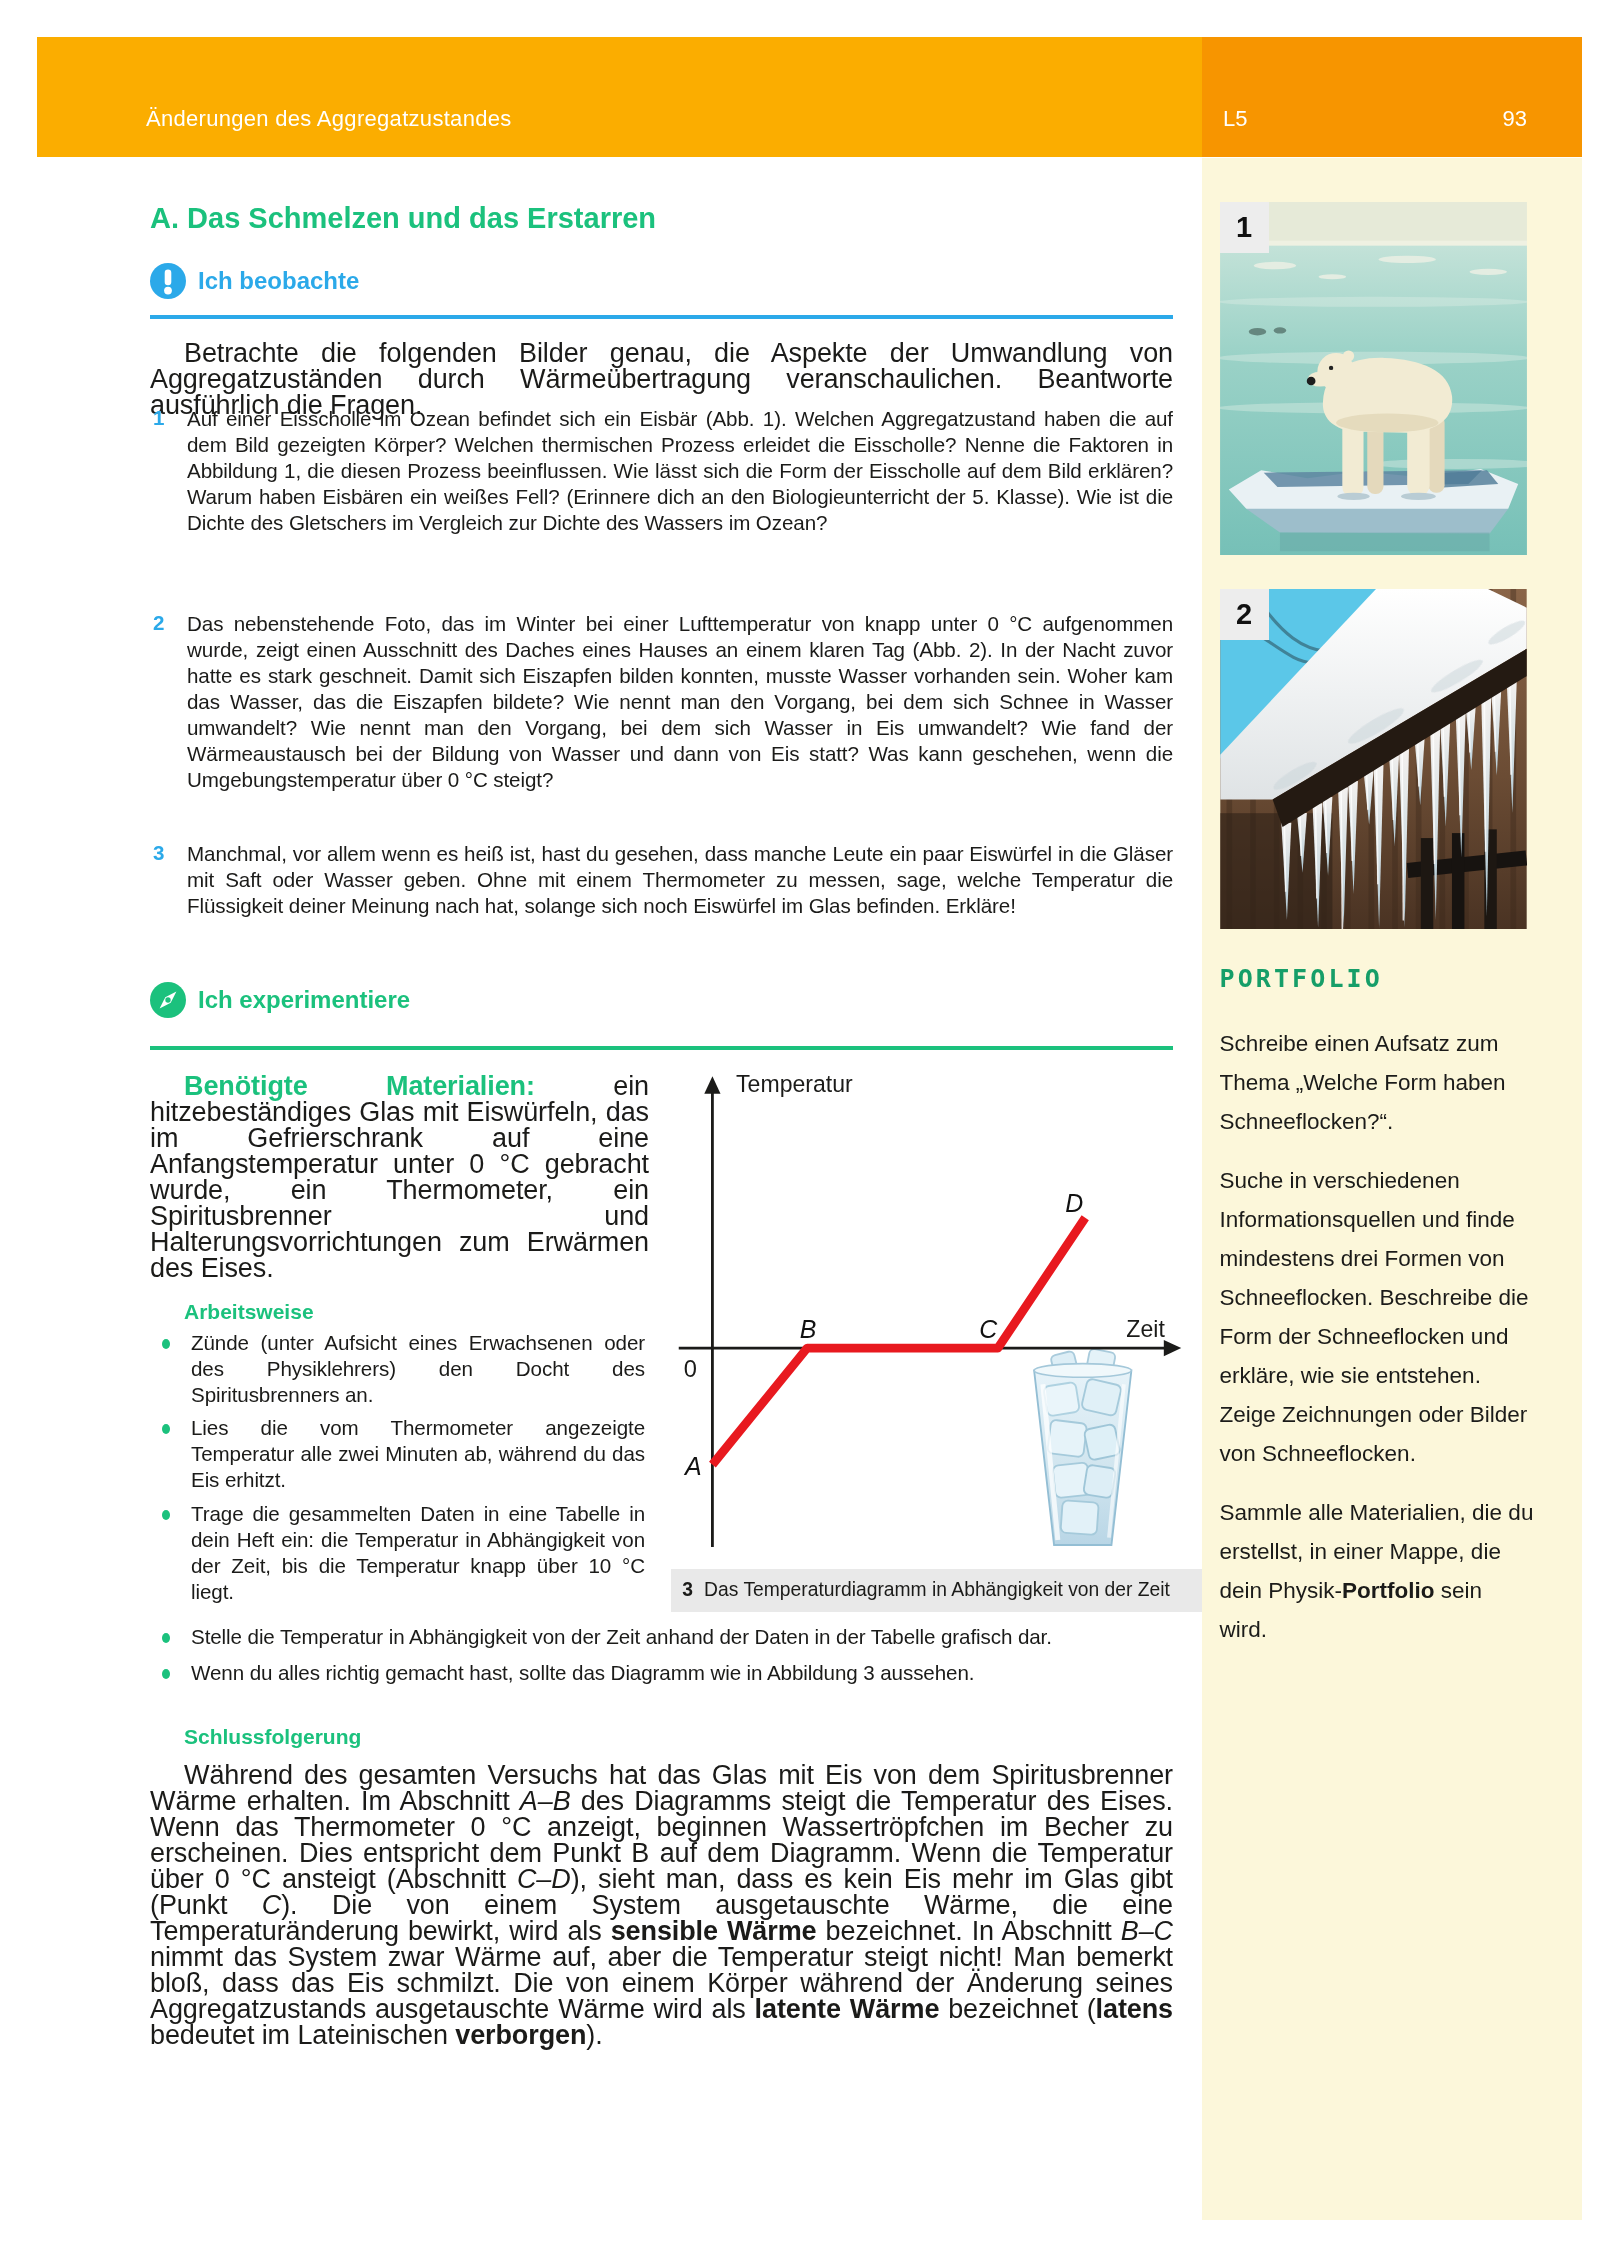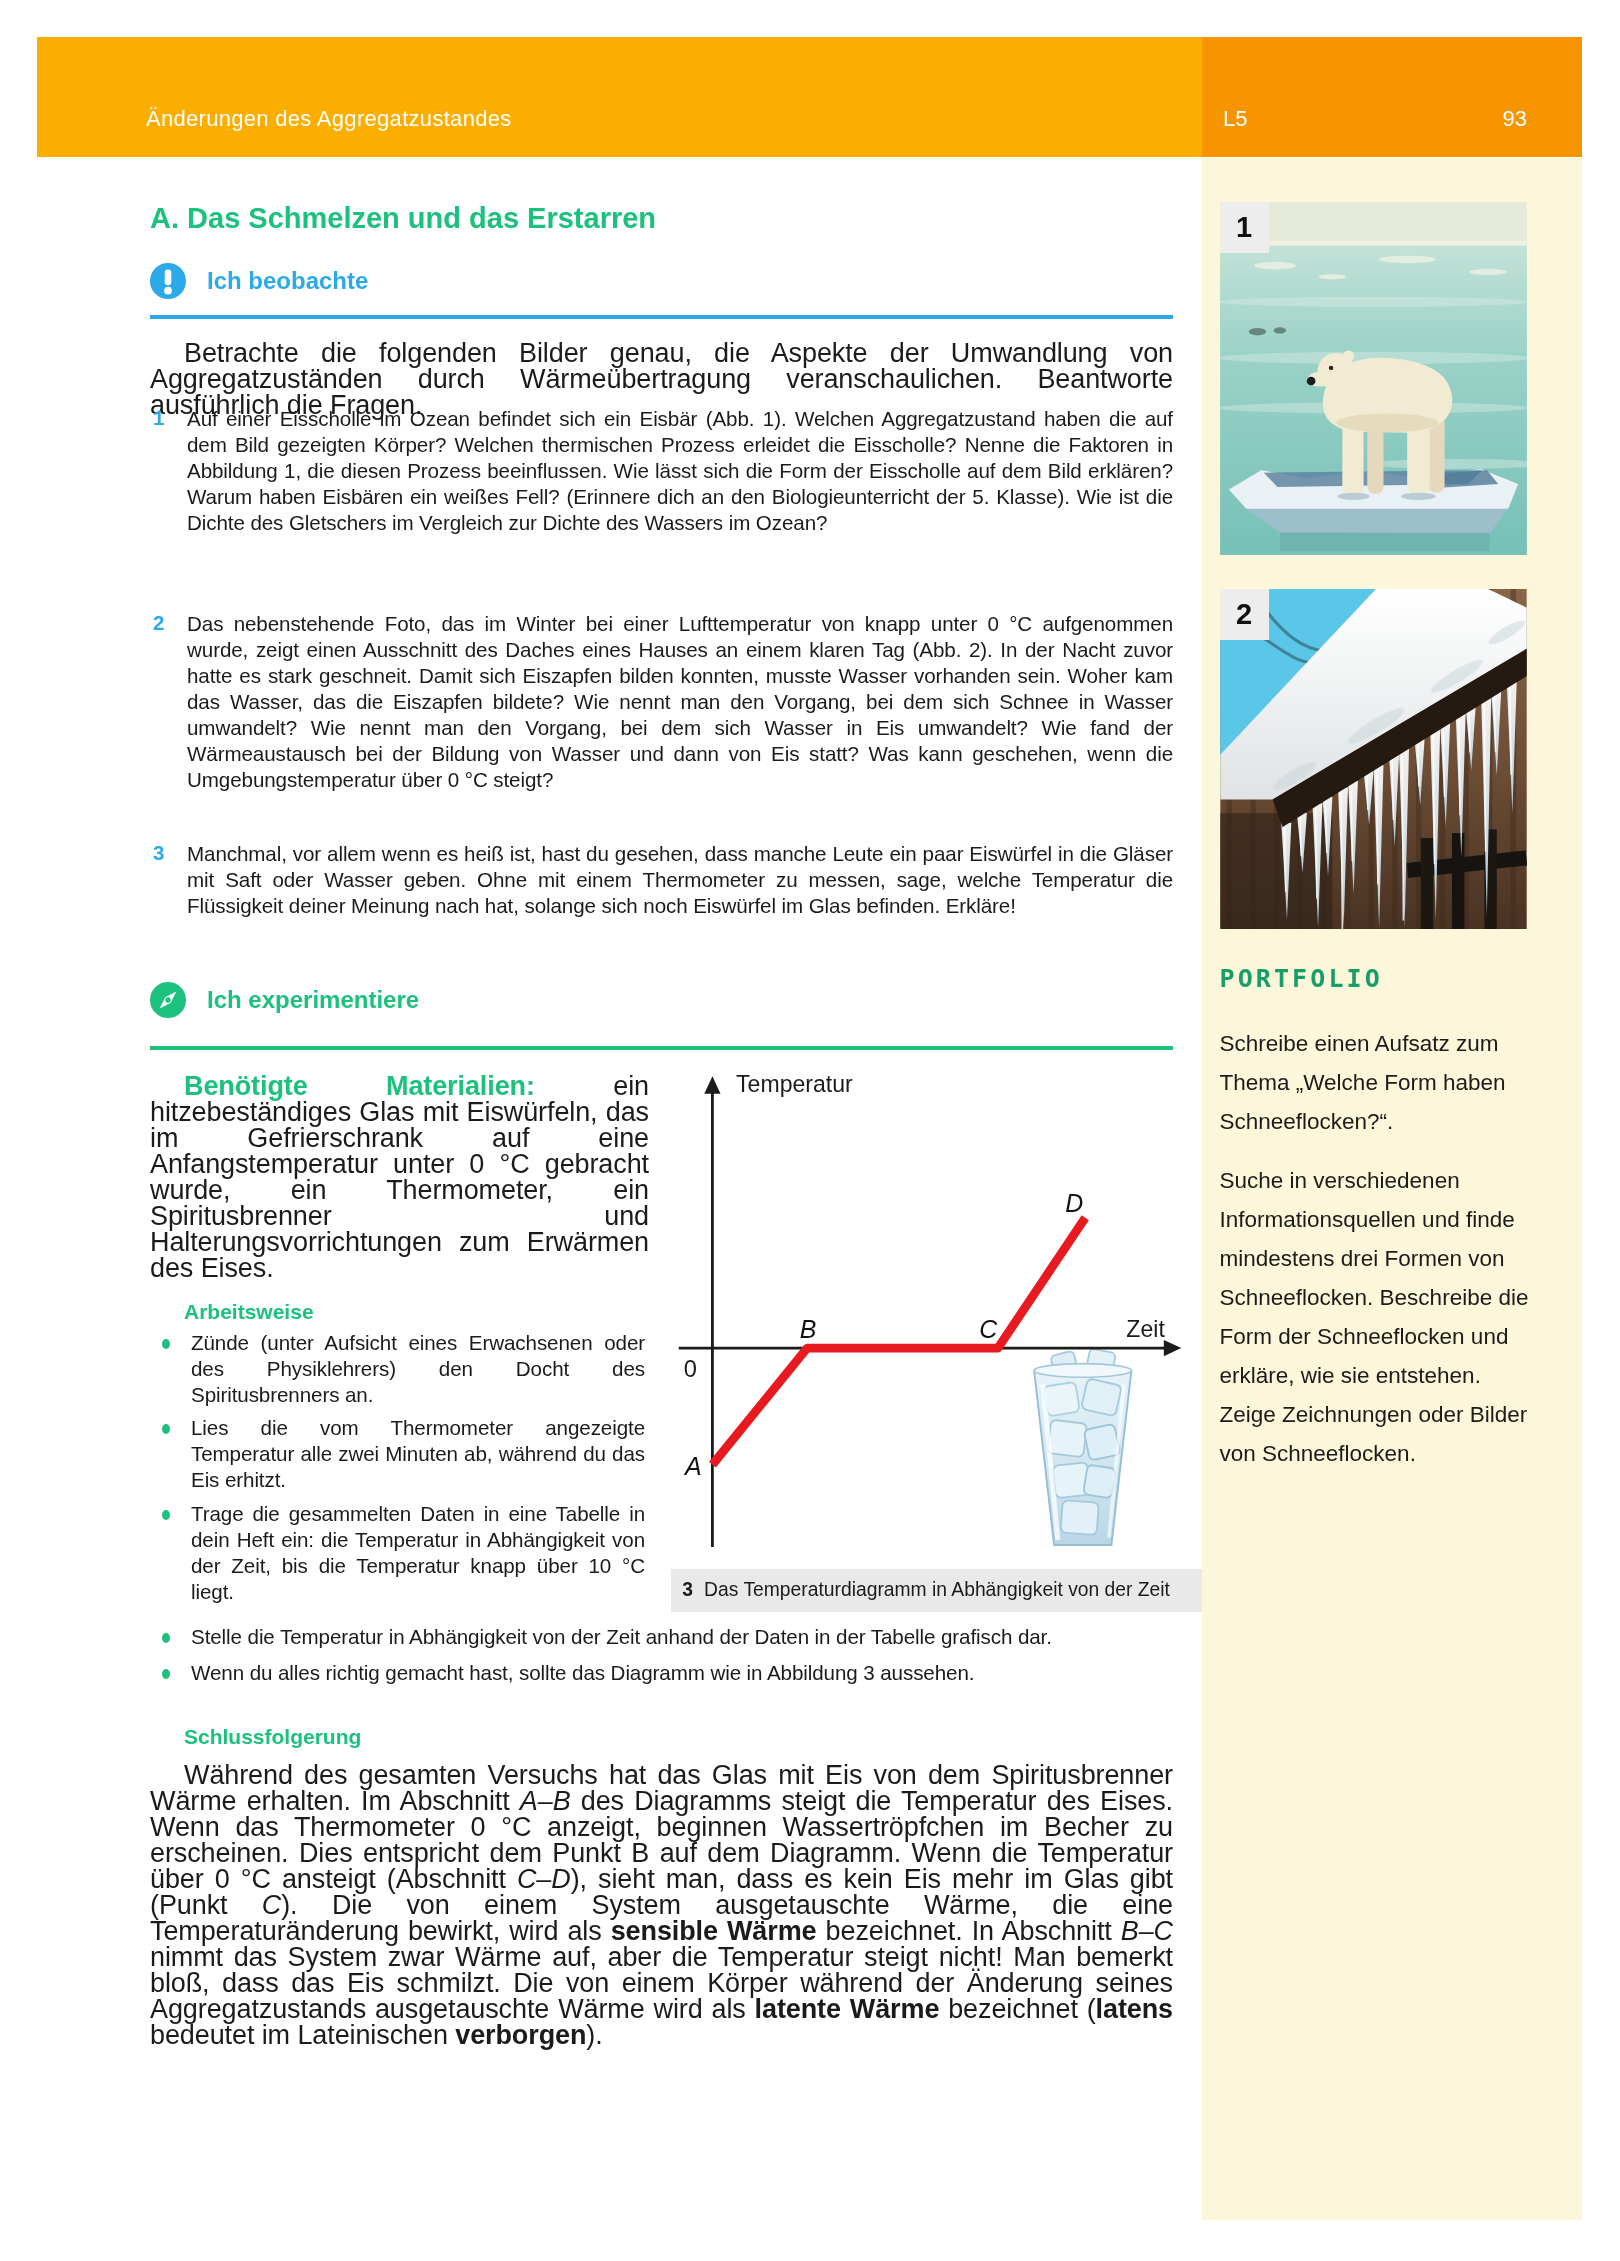--- a/index.html
+++ b/index.html
@@ -30,21 +30,21 @@
   .fig svg{display:block}
   .fig-badge{position:absolute;left:0;top:0;width:49px;height:51px;background:var(--badge_bg);display:flex;align-items:center;justify-content:center;font-size:29px;font-weight:700;color:#111}
   .portfolio{position:absolute;left:17.5px;top:806px;width:314px}
   .portfolio-heading{font-family:"DejaVu Sans Mono",monospace;font-size:25px;font-weight:700;letter-spacing:3.1px;color:var(--portfolio_green);margin:0 0 31px 0}
   .portfolio p{font-size:22.5px;line-height:39px;margin:0 0 20px 0;color:var(--text)}
 
   
   .main{position:absolute;left:150px;top:158px;width:1023px;height:2103px}
   .abs{position:absolute;left:0}
   .section-title{margin:0;font-size:29px;font-weight:700;color:var(--accent_green)}
-  .rubric{display:flex;align-items:center;gap:21px}
+  .rubric{display:flex;align-items:center;gap:12px}
   .rubric-icon{width:36px;height:36px;flex:0 0 36px}
   .rubric-icon svg{width:36px;height:36px;display:block}
   .rubric-label{font-size:24px;font-weight:700}
   .blue-text{color:var(--accent_blue)}
   .green-text{color:var(--accent_green)}
   .rule{height:4.4px;width:1023px}
   .blue-bg{background:var(--accent_blue)}
   .green-bg{background:var(--accent_green)}
   .body-text{margin:0;font-size:27px;line-height:26px;text-align:justify;letter-spacing:-0.1px;color:var(--text)}
   .indent{text-indent:34px}
@@ -339,18 +339,19 @@
           <ellipse cx="460" cy="70" rx="34" ry="9" transform="rotate(-31 460 70)"></ellipse>
         </g>
       </svg>
       <div class="fig-badge">2</div>
     </div>
 
     <section class="portfolio">
       <h2 class="portfolio-heading">PORTFOLIO</h2>
       <p>Schreibe einen Aufsatz zum Thema „Welche Form haben Schneeflocken?“.</p>
       <p>Suche in verschiedenen Informationsquellen und finde mindestens drei Formen von Schneeflocken. Beschreibe die Form der Schneeflocken und erkläre, wie sie entstehen. Zeige Zeichnungen oder Bilder von Schneeflocken.</p>
+      <p><span>Sammle alle Materialien, die du erstellst, in einer Mappe, die dein Physik-</span><span class="b">Portfolio</span><span> sein wird.</span></p>
     </section>
 
   </aside>
 
 </div>
 
 
 </body></html>

